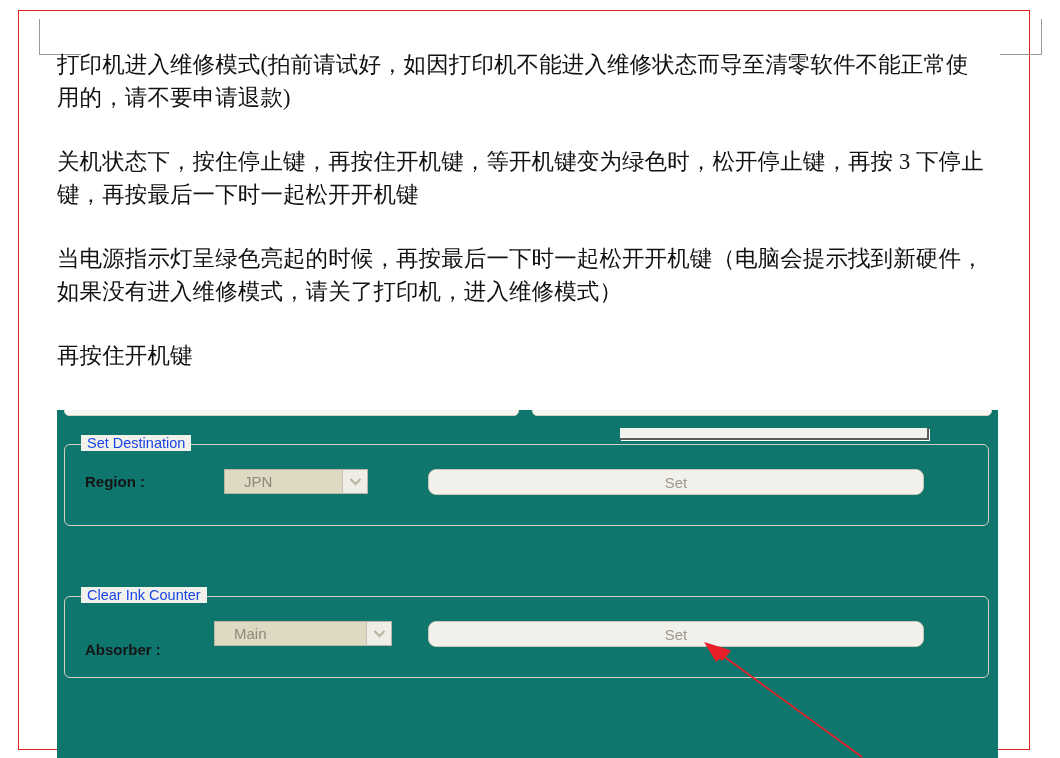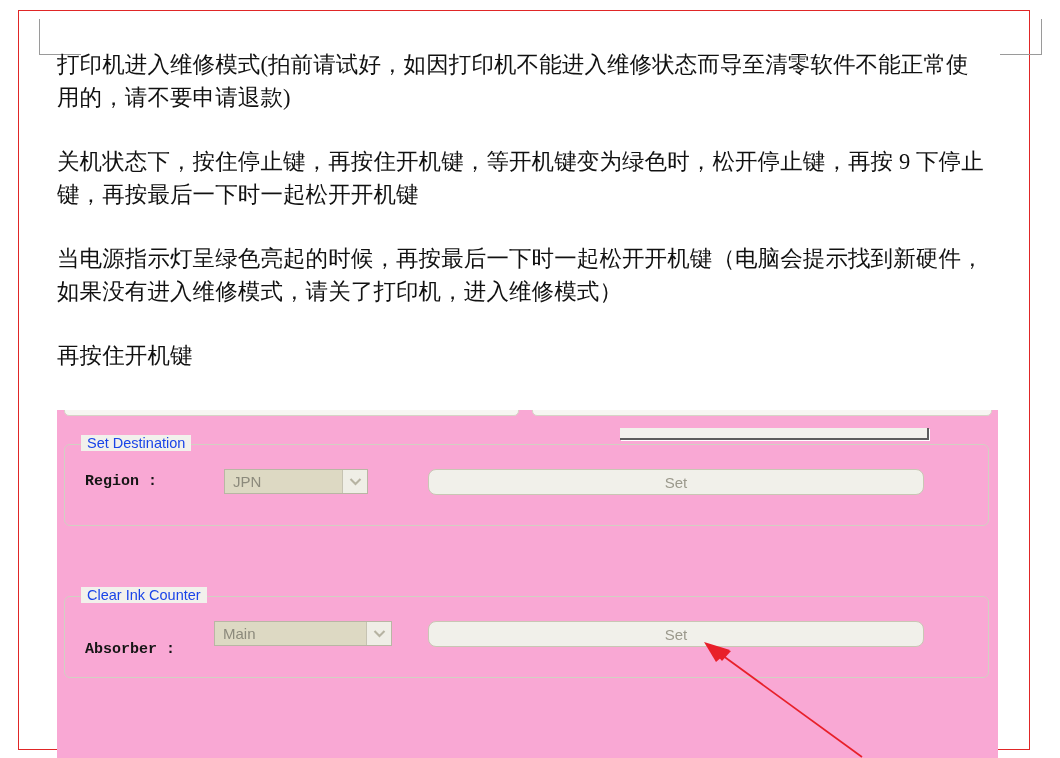--- a/index.html
+++ b/index.html
@@ -74,21 +74,21 @@
   }
   .para-gap { height: 21px; }
 
   
   #app-screenshot {
     position: absolute;
     left: 57px;
     top: 410px;
     width: 941px;
     height: 348px;
-    background: #f9a8d4;
+    background: #0f766e;
     overflow: hidden;
     font-family: "Liberation Sans", "DejaVu Sans", sans-serif;
   }
 
   
   .clipped-groupbox {
     position: absolute;
     top: -14px;
     height: 20px;
     box-sizing: border-box;
@@ -134,21 +134,21 @@
     font-size: 14.5px;
     font-family: "Liberation Sans", "DejaVu Sans", sans-serif;
     white-space: nowrap;
   }
 
   .field-label {
     position: absolute;
     font-size: 15px;
     color: #151515;
     font-weight: 700;
-    font-family: Liberation Mono, monospace;
+    font-family: Liberation Sans, sans-serif;
     white-space: nowrap;
   }
   #label-region   { left: 20px; top: 28px; }
   #label-absorber { left: 20px; top: 44px; }
 
   
   .combo {
     position: absolute;
     height: 25px;
     box-sizing: border-box;
@@ -157,21 +157,21 @@
     display: flex;
     align-items: stretch;
   }
   #combo-region   { left: 159px; top: 24px; width: 144px; }
   #combo-absorber { left: 149px; top: 24px; width: 178px; }
 
   .combo-value {
     flex: 1 1 auto;
     display: flex;
     align-items: center;
-    padding-left: 8px;
+    padding-left: 19px;
     font-size: 15px;
     color: #8c8a7c;
     font-family: "Liberation Sans", "DejaVu Sans", sans-serif;
     white-space: nowrap;
     overflow: hidden;
   }
   .combo-arrow {
     flex: 0 0 24px;
     background: #efeee6;
     border-left: 1px solid #c6c3b2;
@@ -212,21 +212,21 @@
 
 <div id="page">
 
   <div id="page-border"></div>
   <div class="margin-mark" id="margin-mark-tl"></div>
   <div class="margin-mark" id="margin-mark-tr"></div>
 
   <div id="doc-body">
     <p class="para">打印机进入维修模式(拍前请试好，如因打印机不能进入维修状态而导至清零软件不能正常使用的，请不要申请退款)</p>
     <div class="para-gap"></div>
-    <p class="para">关机状态下，按住停止键，再按住开机键，等开机键变为绿色时，松开停止键，再按 9 下停止键，再按最后一下时一起松开开机键</p>
+    <p class="para">关机状态下，按住停止键，再按住开机键，等开机键变为绿色时，松开停止键，再按 3 下停止键，再按最后一下时一起松开开机键</p>
     <div class="para-gap"></div>
     <p class="para">当电源指示灯呈绿色亮起的时候，再按最后一下时一起松开开机键（电脑会提示找到新硬件，如果没有进入维修模式，请关了打印机，进入维修模式）</p>
     <div class="para-gap"></div>
     <p class="para">再按住开机键</p>
   </div>
 
   <div id="app-screenshot">
 
     <div class="clipped-groupbox" id="clipped-groupbox-left"></div>
     <div class="clipped-groupbox" id="clipped-groupbox-right"></div>

